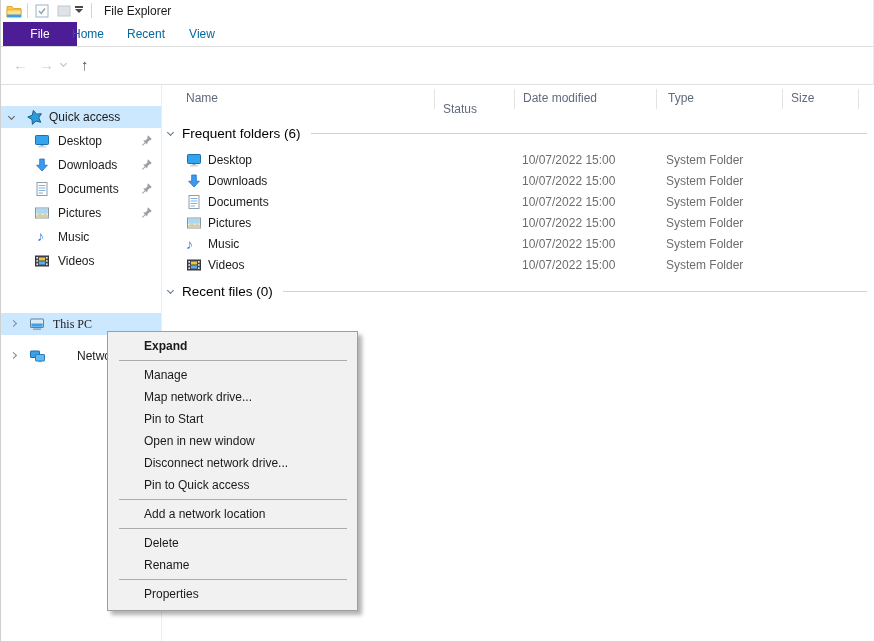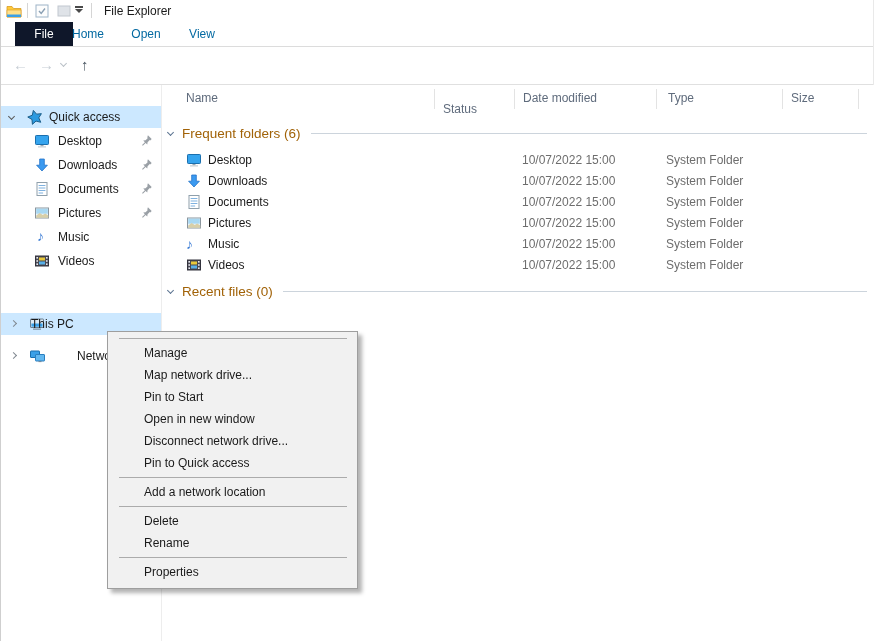--- a/index.html
+++ b/index.html
@@ -48,21 +48,21 @@
   .side-row.selected { background:#cce8ff; }
   .side-chev { position:absolute; color:#5a5a5a; }
   .side-pin { position:absolute; right:8px; top:4px; }
 
   
   .content { position:absolute; left:161px; top:85px; width:713px; height:556px; background:#fff; }
   .colhead { position:absolute; top:0; left:0; width:100%; height:27px; }
   .colhead .lbl { position:absolute; top:6px; font-size:12px; color:#5f6b7c; cursor:default; }
   .colhead .vsep { position:absolute; top:4px; width:1px; height:20px; background:#e3e3e3; }
   .group-hdr { position:absolute; left:0; width:705px; height:18px; display:flex;
-               align-items:center; color:#a16207; font-size:13.5px; cursor:default; }
+               align-items:center; color:#000000; font-size:13.5px; cursor:default; }
   .group-hdr .chev { color:#5a7390; margin-left:6px; margin-right:9px; margin-top:-2px; }
   .group-hdr .gline { flex:1; height:1px; background:#ccd4dc; margin-left:10px; }
   .frow { position:absolute; left:0; width:705px; height:21px; cursor:default; }
   .frow .ficon { position:absolute; left:24px; top:2px; }
   .frow .fname { position:absolute; left:46px; top:3px; font-size:12px; color:#1a1a1a; }
   .frow .fdate { position:absolute; left:360px; top:3px; font-size:12px; color:#6d6d6d; }
   .frow .ftype { position:absolute; left:504px; top:3px; font-size:12px; color:#6d6d6d; }
   .music-glyph { font-size:14px; color:#3a7bd5; line-height:16px; }
 
   
@@ -95,23 +95,23 @@
     </svg>
     <span>
       <span class="qat-caret-bar" style="left:74px"></span>
       <span class="qat-caret" style="left:74px"></span>
     </span>
     <div class="sep" style="left:90px"></div>
     <span class="win-title">File Explorer</span>
   </div>
 
   <div class="tabs">
-    <div class="tab active" style="left:14px; width:58px; background:#0f172a;">File</div>
+    <div class="tab active" style="left:2px; width:74px; background:#4c1d95;">File</div>
     <div class="tab" style="left:62px; width:50px;">Home</div>
-    <div class="tab" style="left:120px; width:50px;">Open</div>
+    <div class="tab" style="left:120px; width:50px;">Recent</div>
     <div class="tab" style="left:177px; width:48px;">View</div>
   </div>
 
   <div class="navbar">
     <span class="nav-arrow" style="left:12px; color:#c6cdd4;">←</span>
     <span class="nav-arrow" style="left:38px; color:#c6cdd4;">→</span>
     <span class="chev down" style="position:absolute; left:60px; top:14px; color:#b9c0c7;"></span>
     <span class="nav-arrow" style="left:80px; color:#4e5a65;">↑</span>
     <div class="addrbar">
       <svg width="16" height="16" viewBox="0 0 16 16">
@@ -202,21 +202,21 @@
     </div>
 
 
     <div class="side-row selected" style="top:228px;">
       <span class="chev right side-chev" style="left:10px; top:8px; color:#808890;"></span>
       <svg style="position:absolute; left:28px; top:3px;" width="16" height="16" viewBox="0 0 16 16">
         <rect x="1.5" y="3" width="13" height="8.5" rx="0.5" fill="#dceaf5" stroke="#6b7f90"></rect>
         <rect x="2.4" y="7.5" width="11.2" height="3.2" fill="#3aa0e8"></rect>
         <rect x="4" y="12.6" width="8" height="1" fill="#6b7f90"></rect>
       </svg>
-      <span style="position:absolute; left:30px; top:4px;">This PC</span>
+      <span style="position:absolute; left:52px; top:4px;font-family:Liberation Serif, serif;">This PC</span>
     </div>
 
     <div class="side-row" style="top:260px;">
       <span class="chev right side-chev" style="left:10px; top:8px; color:#808890;"></span>
       <svg style="position:absolute; left:28px; top:3px;" width="17" height="16" viewBox="0 0 17 16">
         <rect x="1.5" y="3" width="9" height="6.5" rx="0.5" fill="#3aa0e8" stroke="#1a6fae"></rect>
         <rect x="6.5" y="6.5" width="9" height="6.5" rx="0.5" fill="#63b8f0" stroke="#2a7fc0"></rect>
         <rect x="9.5" y="13.2" width="3" height="0.9" fill="#6b7f90"></rect>
       </svg>
       <span style="position:absolute; left:48px; top:4px;margin-left:28px;">Network</span>
@@ -314,20 +314,21 @@
     </div>
 
     <div class="group-hdr" style="top:197px;">
       <span class="chev down"></span>
       <span>Recent files (0)</span>
       <span class="gline"></span>
     </div>
   </div>
 
   <div class="ctx">
+    <div class="ctx-item default">Expand</div>
     <div class="ctx-sep"></div>
     <div class="ctx-item">Manage</div>
     <div class="ctx-item">Map network drive...</div>
     <div class="ctx-item">Pin to Start</div>
     <div class="ctx-item">Open in new window</div>
     <div class="ctx-item">Disconnect network drive...</div>
     <div class="ctx-item">Pin to Quick access</div>
     <div class="ctx-sep"></div>
     <div class="ctx-item">Add a network location</div>
     <div class="ctx-sep"></div>

